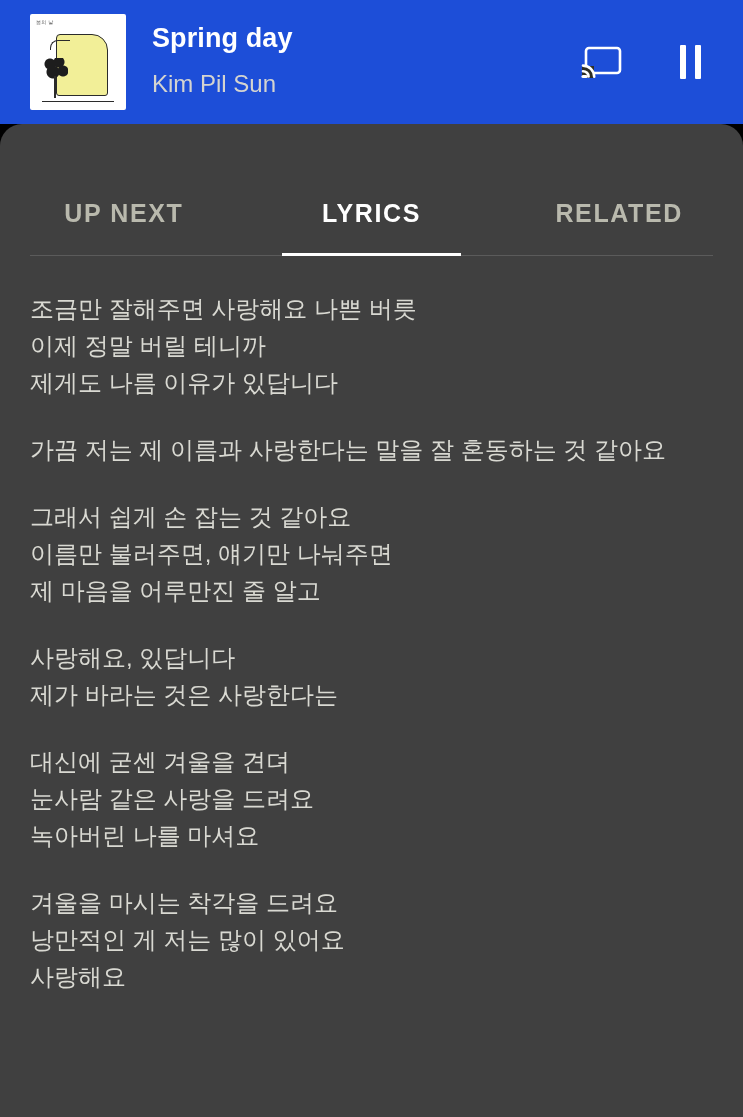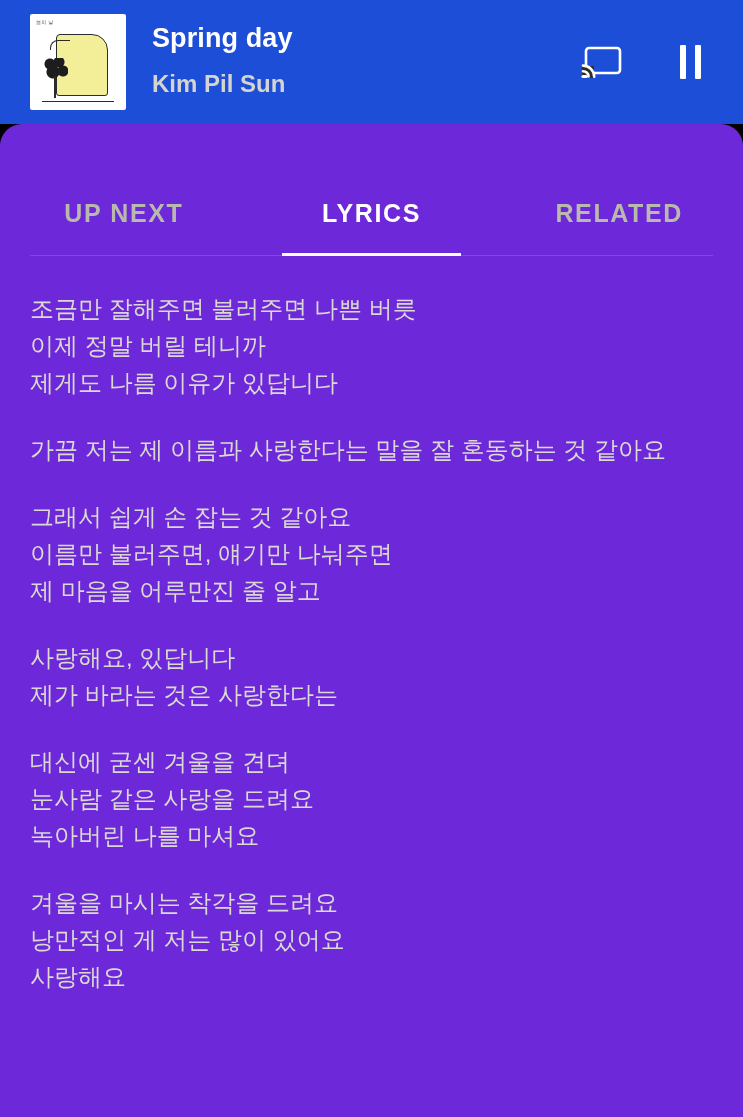--- a/index.html
+++ b/index.html
@@ -103,21 +103,21 @@
     font-weight: bold;
     line-height: 1.25;
     letter-spacing: .1px;
     white-space: nowrap;
     overflow: hidden;
     text-overflow: ellipsis;
   }
   .track-artist {
     color: #d4d4d0;
     font-size: 24px;
-    font-weight: bold;
+    font-weight: normal;
     line-height: 1.45;
     margin-top: 12px;
     white-space: nowrap;
     overflow: hidden;
     text-overflow: ellipsis;
   }
   .player-controls {
     display: flex;
     align-items: center;
     gap: 52px;
@@ -146,21 +146,21 @@
     border-radius: 1px;
   }
 
   
   .panel {
     position: absolute;
     top: 124px;
     left: 0;
     right: 0;
     bottom: 0;
-    background: #6d28d9;
+    background: #404040;
     border-radius: 22px 22px 0 0;
     overflow: hidden;
   }
 
   .tabs {
     display: flex;
     height: 132px;
     align-items: flex-end;
     position: relative;
   }
@@ -257,21 +257,21 @@
   <div class="panel">
 
     <div class="tabs">
       <button class="tab">UP NEXT</button>
       <button class="tab active">LYRICS</button>
       <button class="tab">RELATED</button>
       <div class="tab-divider"></div>
     </div>
 
     <div class="lyrics">
-      <div class="lyric-line">조금만 잘해주면 불러주면 나쁜 버릇</div>
+      <div class="lyric-line">조금만 잘해주면 사랑해요 나쁜 버릇</div>
       <div class="lyric-line">이제 정말 버릴 테니까</div>
       <div class="lyric-line">제게도 나름 이유가 있답니다</div>
       <div class="lyric-line blank"></div>
       <div class="lyric-line">가끔 저는 제 이름과 사랑한다는 말을 잘 혼동하는 것 같아요</div>
       <div class="lyric-line blank"></div>
       <div class="lyric-line">그래서 쉽게 손 잡는 것 같아요</div>
       <div class="lyric-line">이름만 불러주면, 얘기만 나눠주면</div>
       <div class="lyric-line">제 마음을 어루만진 줄 알고</div>
       <div class="lyric-line blank"></div>
       <div class="lyric-line">사랑해요, 있답니다</div>

